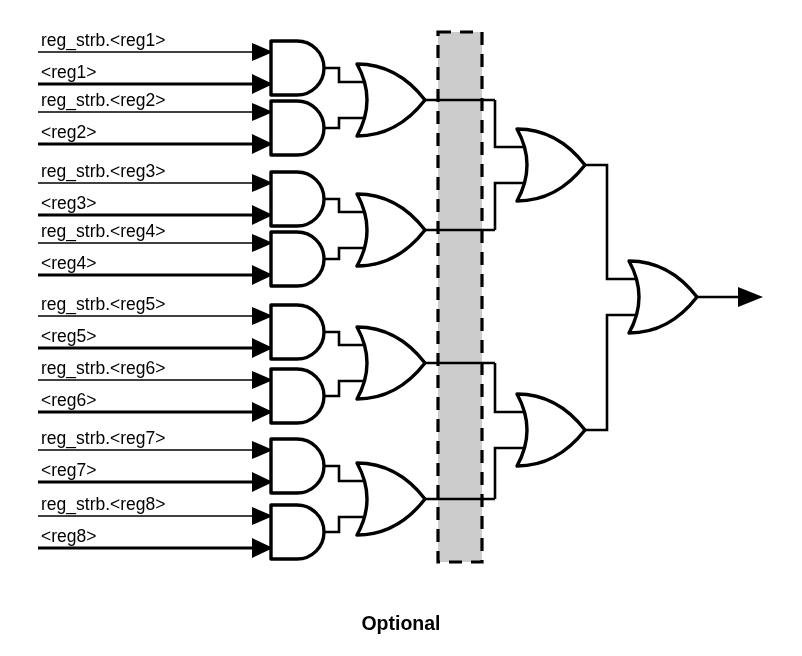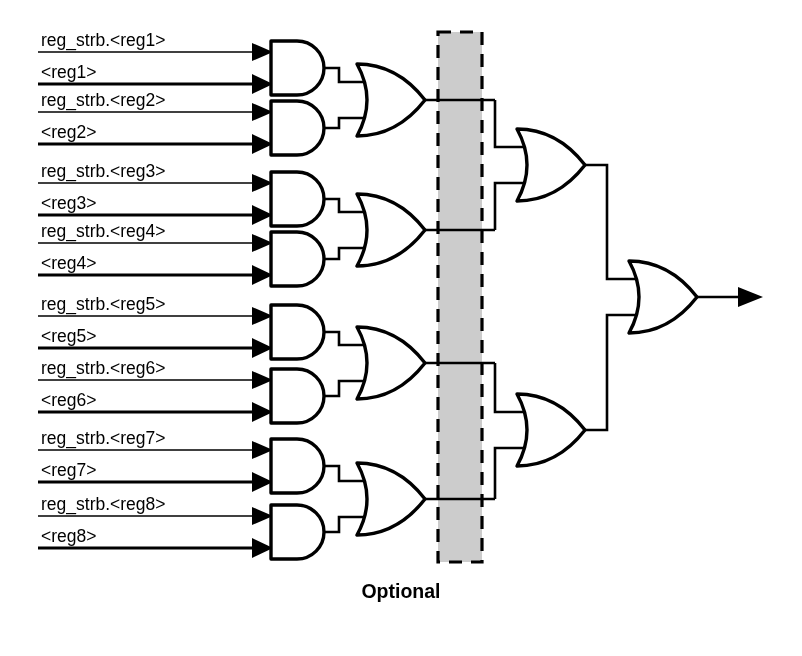--- a/index.html
+++ b/index.html
@@ -9,21 +9,21 @@
   .wire{stroke:#000;fill:none;}
   .wire-thin{stroke-width:1.6;}
   .wire-thick{stroke-width:3.2;}
   .wire-mid{stroke-width:2.6;}
   .gate{fill:#ffffff;stroke:#000000;stroke-width:3.4;stroke-linejoin:round;}
   .retime-box{fill:#cccccc;stroke:#000000;stroke-width:3.2;stroke-dasharray:13 9;}
   .arrow{fill:#000;stroke:none;}
   .lbl{font-family:"Liberation Sans",sans-serif;font-size:17.5px;fill:#000;}
   .caption{position:absolute;left:0;width:802px;text-align:center;
            font-family:"Liberation Sans",sans-serif;font-weight:bold;font-size:19.5px;color:#000;}
-  #cap1{top:580px;text-align:center;}
+  #cap1{top:612px;text-align:center;}
   #cap2{top:603px;}
 </style>
 </head>
 <body>
 
 <div id="stage">
 
   <svg id="diagram" viewBox="0 0 802 656">
 
     <defs>

